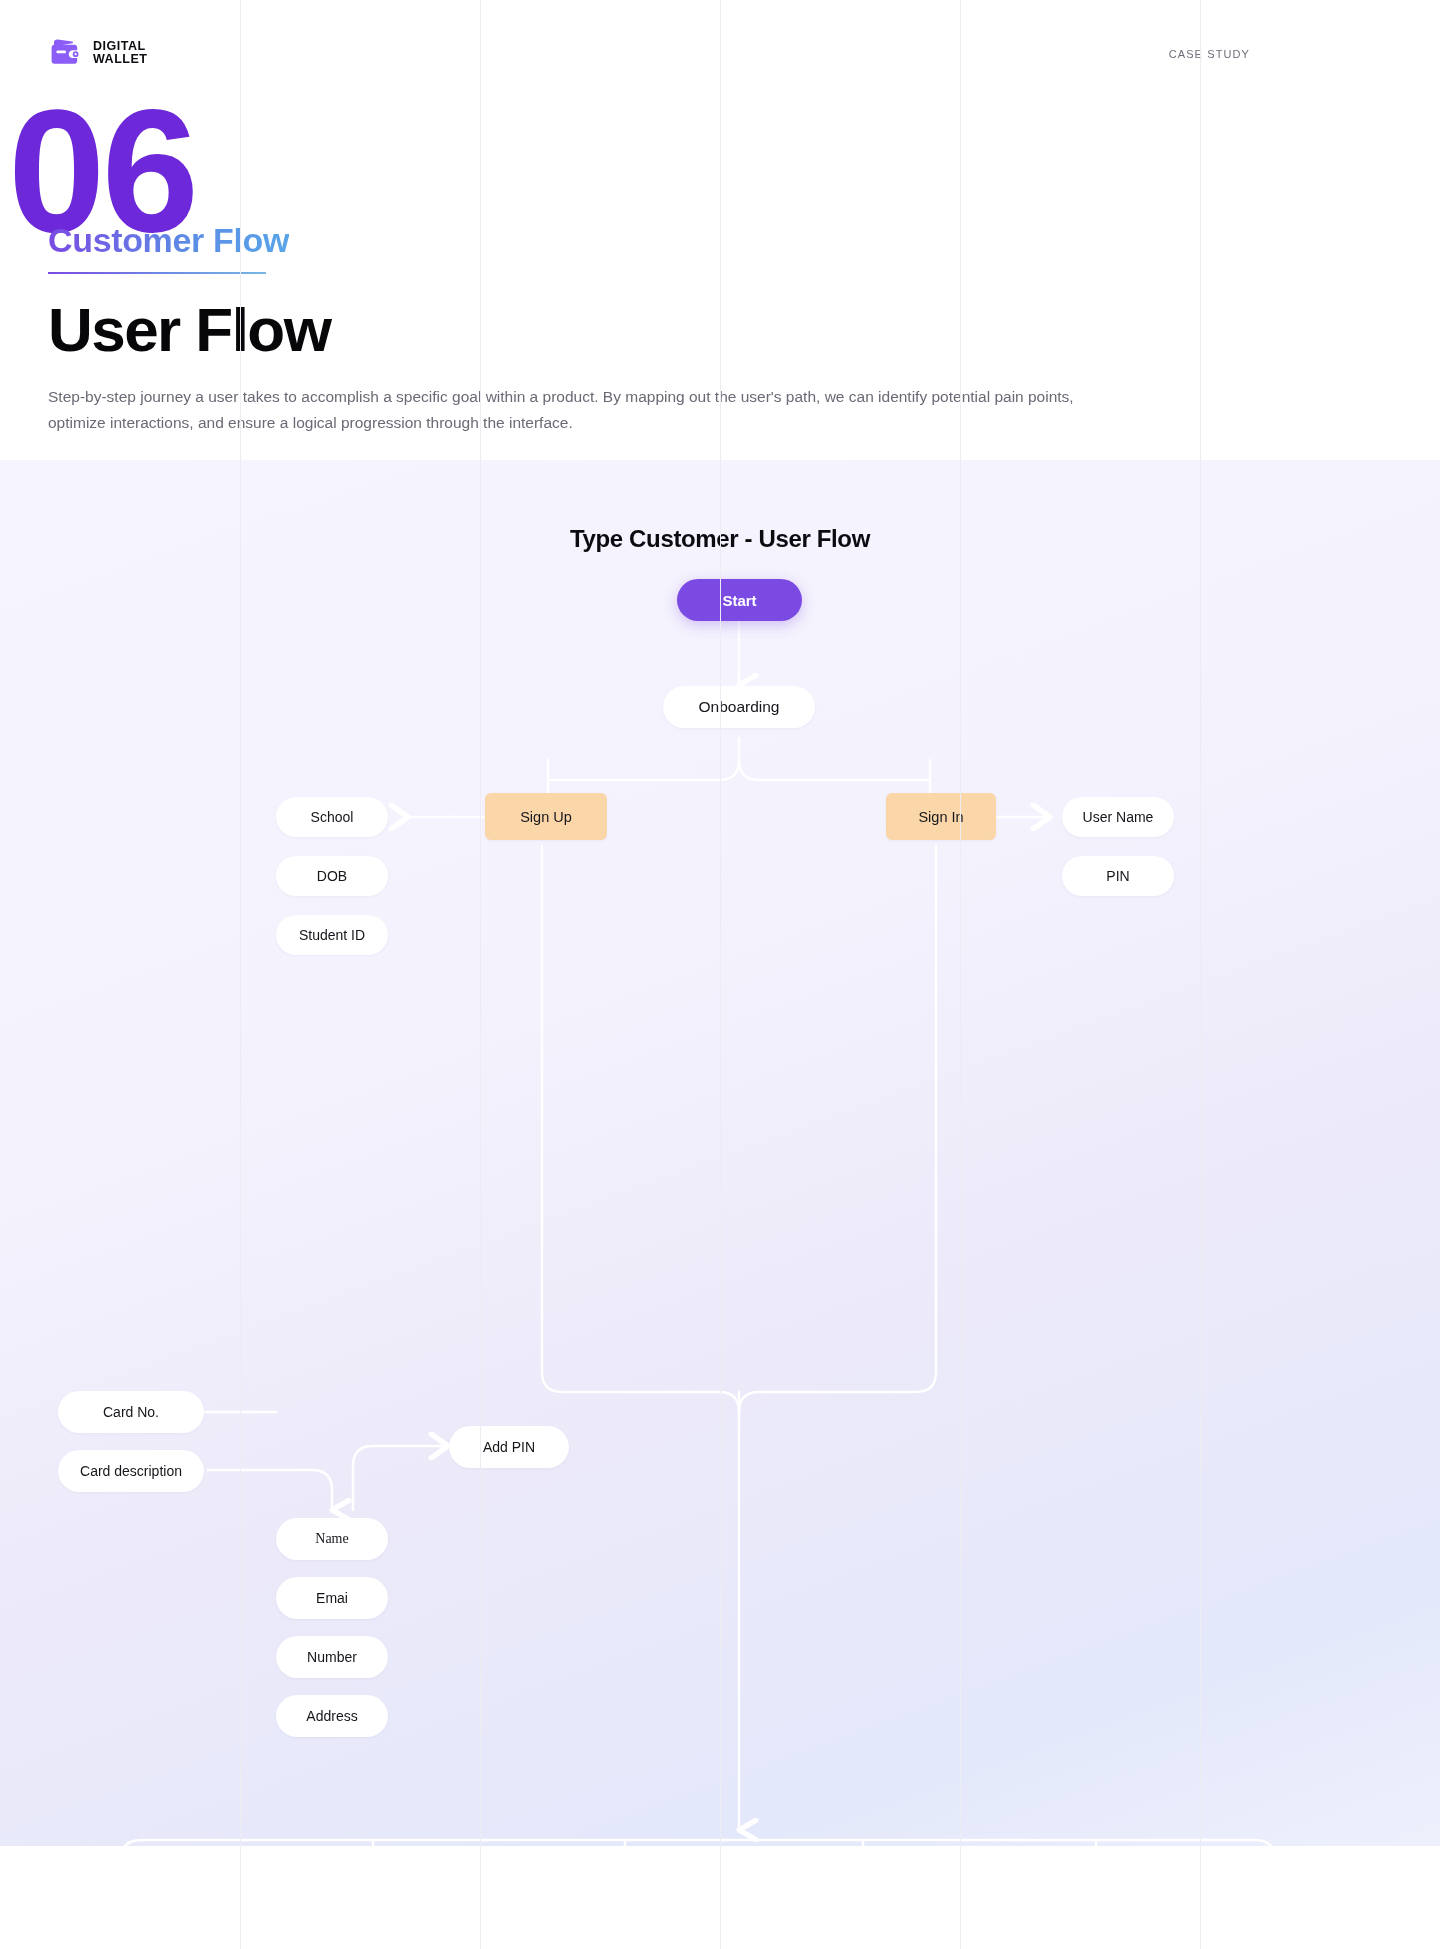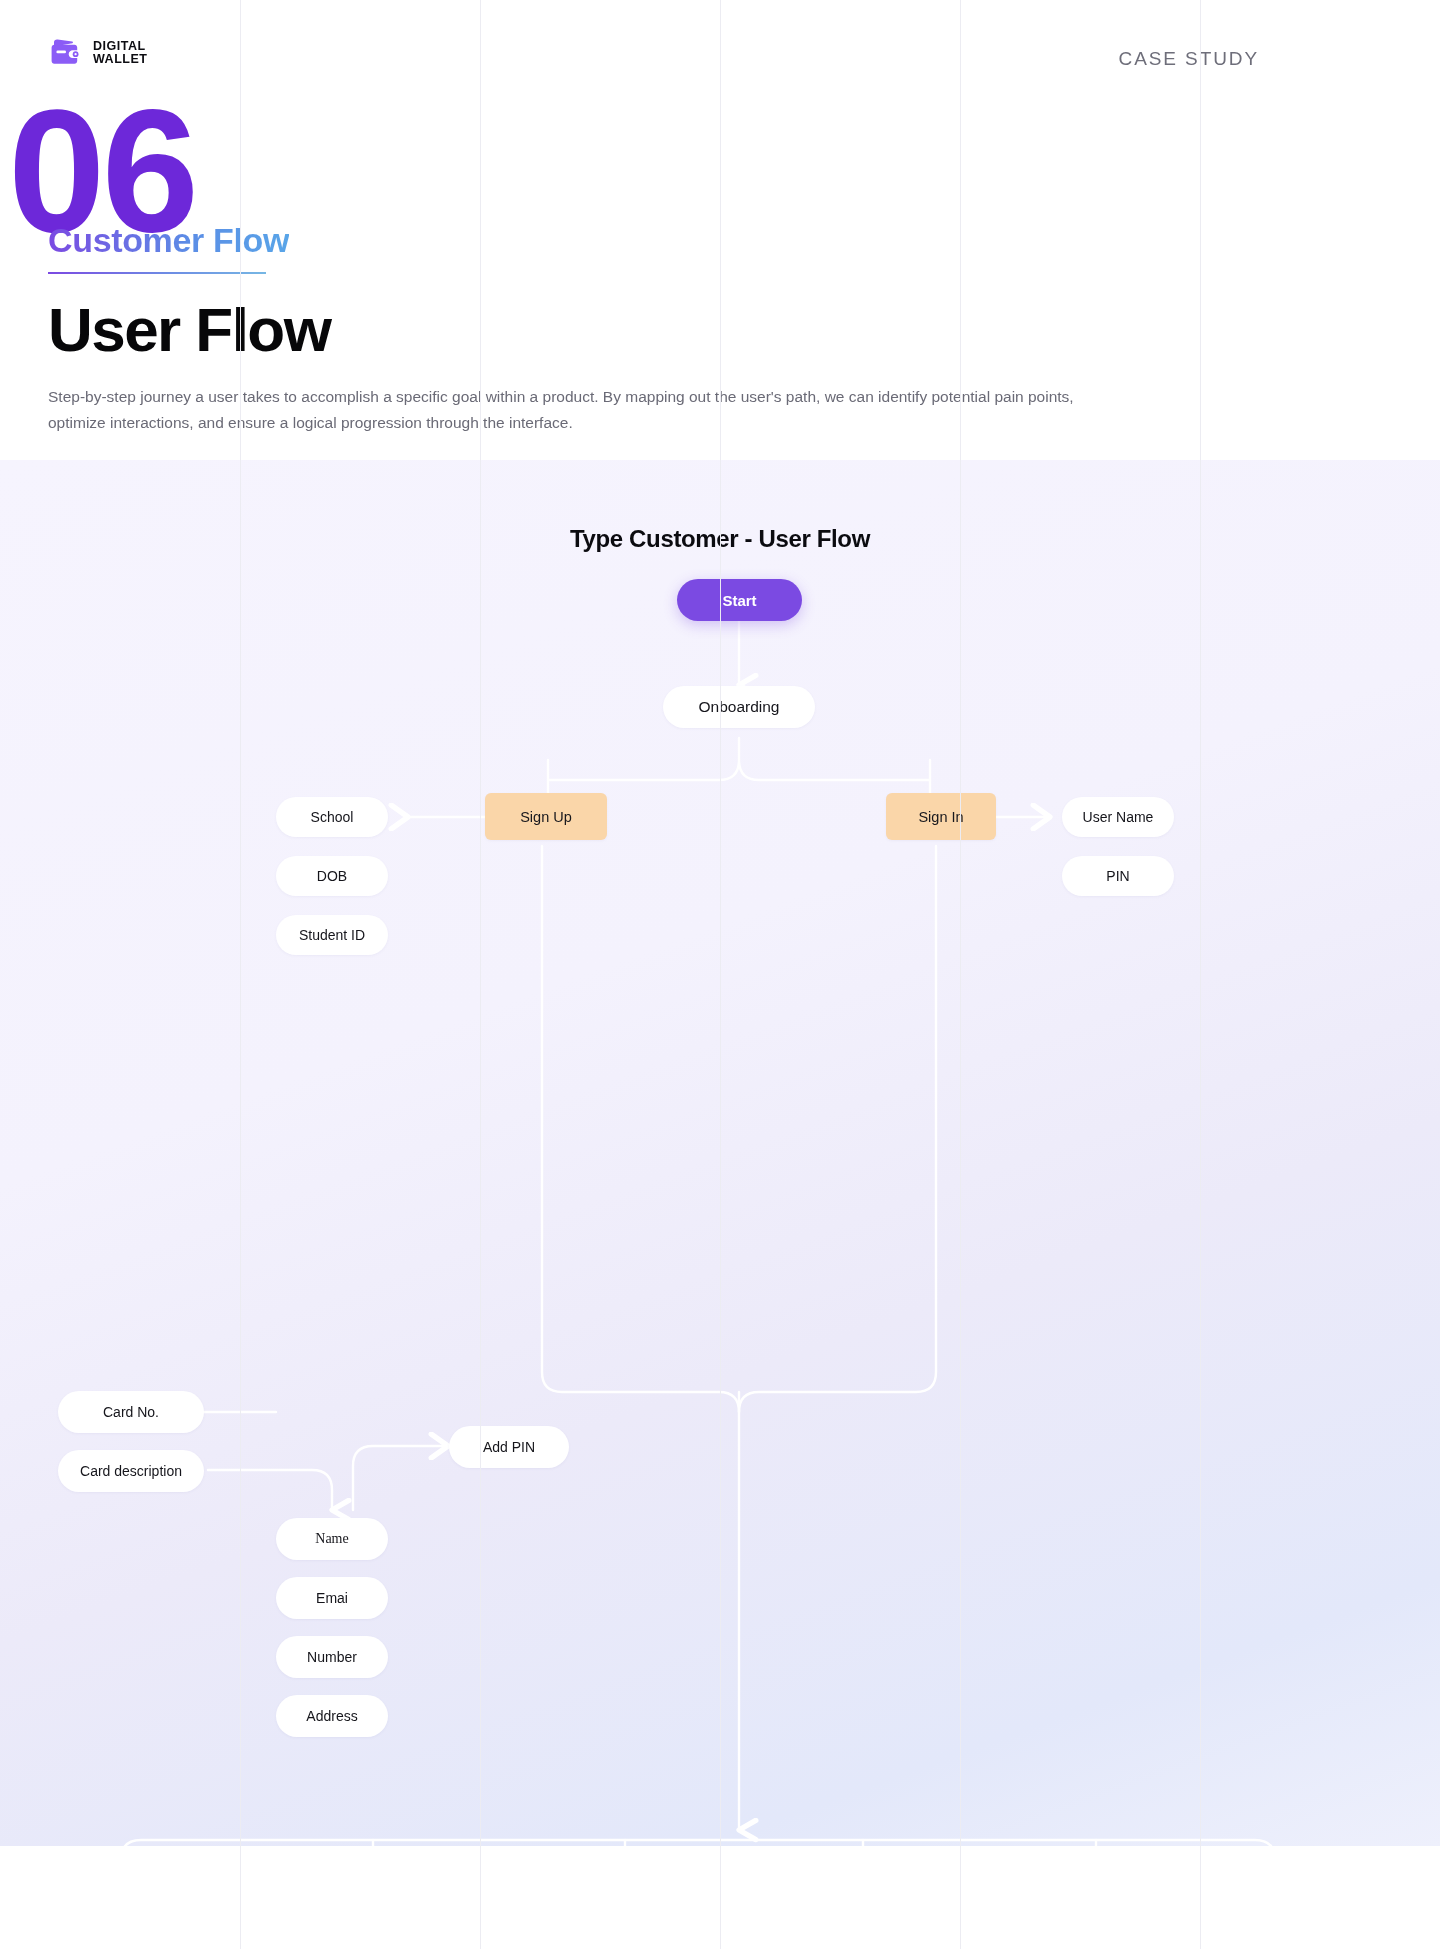--- a/index.html
+++ b/index.html
@@ -17,21 +17,21 @@
 
   
   .page{position:absolute;inset:0;z-index:2;}
 
   
   .header{position:absolute;top:28px;left:0;width:1296px;height:60px;padding-left:44px;}
   .logo{position:absolute;left:48px;top:10px;display:flex;align-items:center;gap:11px;}
   .logo-mark{width:34px;height:30px;position:relative;flex:0 0 auto;}
   .logo-text{line-height:1.08;font-weight:800;font-size:12.5px;letter-spacing:.04em;color:#0d0d12;}
   .logo-text span{display:block;}
-  .case-study{position:absolute;right:37px;top:20px;font-size:19px;letter-spacing:.1em;color:#6e6e7a;font-weight:400;}
+  .case-study{position:absolute;right:46px;top:20px;font-size:11px;letter-spacing:.1em;color:#6e6e7a;font-weight:400;}
 
   
   .hero{position:absolute;top:105px;left:48px;width:1120px;}
   .watermark{
     position:absolute;left:-40px;top:-22px;
     font-size:175px;line-height:1;font-weight:800;
     color:#6d28d9;letter-spacing:-.02em;user-select:none;z-index:0;
   }
   .eyebrow-wrap{position:relative;z-index:1;display:inline-block;padding-top:116px;}
   .eyebrow{

